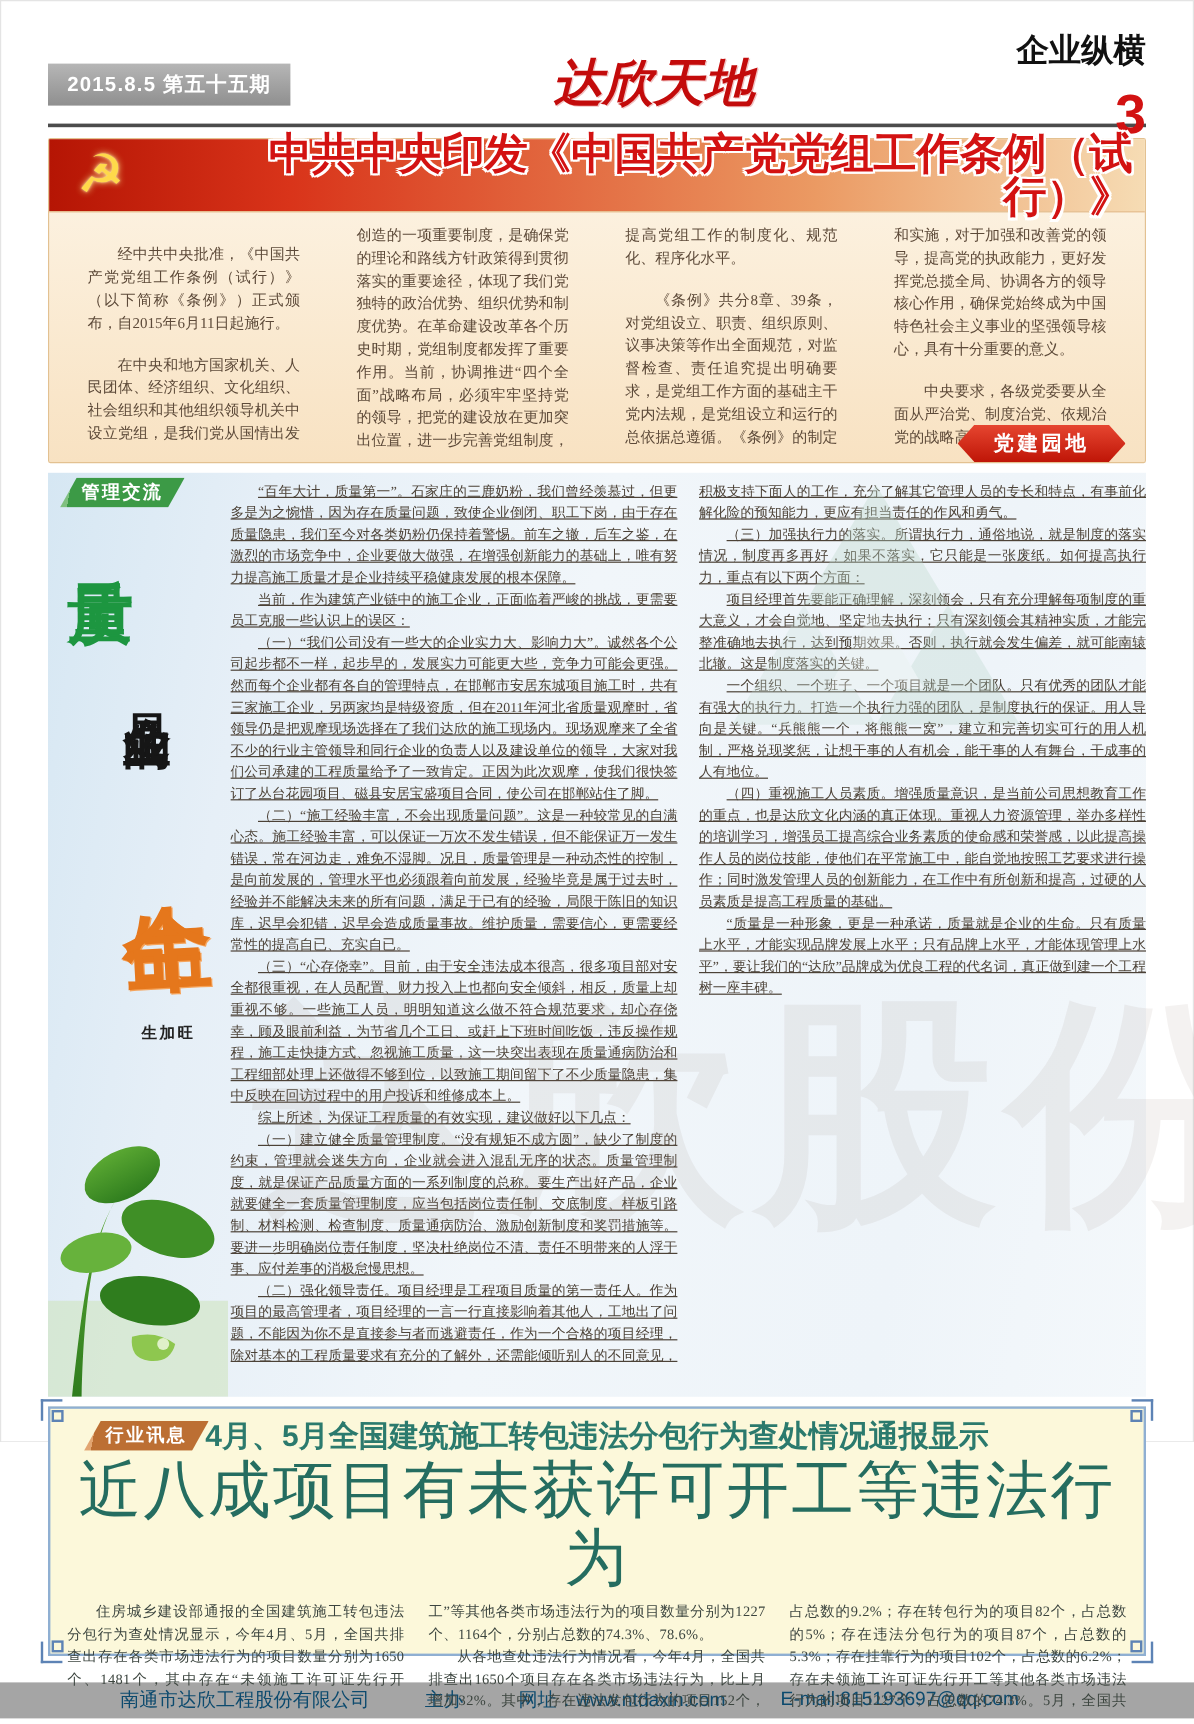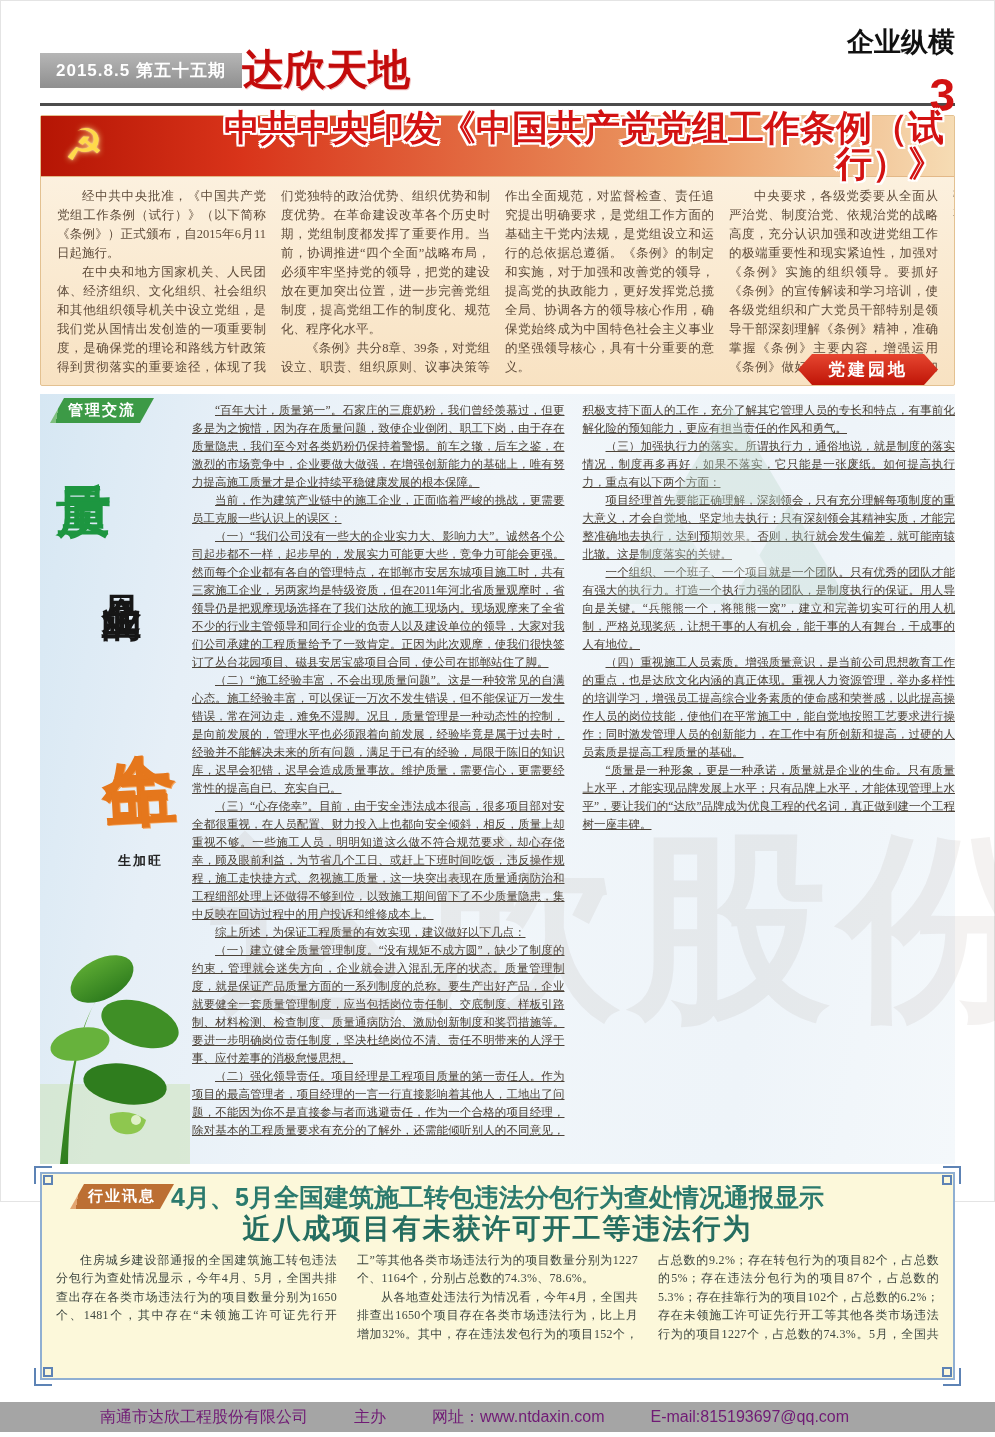--- a/index.html
+++ b/index.html
@@ -6,22 +6,22 @@
   body{width:995px;height:1437px;background:#fff;overflow:hidden;
        font-family:"Liberation Serif", serif;-webkit-font-smoothing:antialiased;}
   .page{position:relative;width:995px;height:1202px;box-shadow:inset 0 0 0 1px #e4e4e4;}
   .inner{padding:46px 40px 0 40px;}
 
   
   .masthead{display:flex;align-items:center;height:48px;}
   .issue-box{background:linear-gradient(#b6b6b6,#8f8f8f);color:#fff;
     font-family:"Liberation Sans",sans-serif;font-weight:bold;font-size:17px;
     padding:6px 16px;letter-spacing:1px;}
-  .paper-title{flex:1;text-align:left;color:#c30b0b;font-size:42px;font-weight:bold;
-    font-family:"Liberation Serif",serif;line-height:1;
+  .paper-title{flex:1;text-align:center;color:#c30b0b;font-size:42px;font-weight:bold;
+    font-style:italic;font-family:"Liberation Serif",serif;line-height:1;
     text-shadow:1px 1px 0 rgba(195,11,11,.25);}
   .section-box{display:flex;align-items:flex-end;gap:16px;flex-direction:column;}
   .section-name{font-family:"Liberation Sans",sans-serif;font-weight:bold;font-size:27px;color:#111;}
   .page-no{color:#d21212;font-family:"Liberation Sans",sans-serif;font-weight:bold;
     font-size:46px;line-height:.85;}
   .rule{height:3px;background:#4c4c4c;margin:9px 0 0 0;}
 
   
   .party-box{margin-top:9px;border:1px solid #e3c191;border-radius:2px;
     background:linear-gradient(#fdf5e7,#f8e2c2);position:relative;}
@@ -30,21 +30,21 @@
     border-bottom:1px solid #e3b887;}
   .emblem{width:86px;text-align:center;font-size:44px;line-height:1;color:#ffd94a;
     text-shadow:0 0 6px #ffe990,0 0 2px #fff2b0;}
   .party-headline{flex:1;margin:0 10px 0 0;text-align:right;
     font-family:"Liberation Sans",sans-serif;font-weight:bold;font-size:36px;color:#d31212;
     letter-spacing:0px;line-height:1;
     text-shadow:-2px 0 0 #fff,2px 0 0 #fff,0 -2px 0 #fff,0 2px 0 #fff,2px 2px 0 #fff,-2px 2px 0 #fff,2px -2px 0 #fff,-2px -2px 0 #fff;}
   .party-body{height:192px;padding:10px 16px 6px 16px;overflow:hidden;
     column-count:4;column-gap:15px;column-fill:auto;
     font-size:12.5px;line-height:19px;color:#5d4a39;text-align:justify;}
-  .party-body p{margin:0;text-indent:2em;}
+  .party-body p{margin:16px;text-indent:2em;}
   .flag-badge{position:absolute;right:16px;bottom:0;background:linear-gradient(#e64630,#bf1507);
     color:#fff;font-family:"Liberation Sans",sans-serif;font-weight:bold;font-size:17px;
     padding:4px 30px;letter-spacing:3px;
     clip-path:polygon(0 50%,14px 0,calc(100% - 14px) 0,100% 50%,calc(100% - 14px) 100%,14px 100%);
     filter:drop-shadow(0 0 1px #ffffff);}
 
   
   .quality{margin-top:8px;position:relative;height:770px;
     background:linear-gradient(100deg,#d6e7f3 0%,#e6eff7 18%,#f1f6fa 45%,#eef4f9 78%,#f4f8fb 100%);}
   .wm-diamonds{position:absolute;left:560px;top:10px;opacity:.35;}
@@ -77,29 +77,29 @@
   .corner i{position:absolute;width:6px;height:6px;border:2px solid #5d83b5;display:block;}
   .c-tl{left:-8px;top:-8px;border-right:none;border-bottom:none}.c-tl i{right:-1px;bottom:-1px}
   .c-tr{right:-8px;top:-8px;border-left:none;border-bottom:none}.c-tr i{left:-1px;bottom:-1px}
   .c-bl{left:-8px;bottom:-8px;border-right:none;border-top:none}.c-bl i{right:-1px;top:-1px}
   .c-br{right:-8px;bottom:-8px;border-left:none;border-top:none}.c-br i{left:-1px;top:-1px}
   .ind-head{position:relative;text-align:center;}
   .ribbon.orange{position:absolute;left:14px;top:2px;
     background:linear-gradient(100deg,#e2a571 0 10px,#bc6f33 10px);}
   .kicker{font-family:"Liberation Sans",sans-serif;font-weight:bold;font-size:25px;
     color:#2b7a6d;margin:0;line-height:1.2;}
-  .ind-title{font-family:"Liberation Sans",sans-serif;font-weight:bold;font-size:28px;
+  .ind-title{font-family:"Liberation Sans",sans-serif;font-weight:normal;font-size:52px;
     color:#256d60;margin:2px 0 6px 0;line-height:1.1;letter-spacing:2px;}
   .ind-body{height:104px;overflow:hidden;column-count:3;column-gap:20px;column-fill:auto;
     font-size:12px;line-height:18.5px;color:#3c453f;text-align:justify;letter-spacing:.3px;}
   .ind-body p{margin:0;text-indent:2em;}
 
   
   .footer{margin-top:22px;height:30px;background:#a5a5a5;display:flex;align-items:center;
-    color:#701a75;font-family:"Liberation Sans",sans-serif;font-size:16px;
+    color:#0c4a6e;font-family:"Liberation Sans",sans-serif;font-size:16px;
     padding-left:100px;gap:46px;width:995px;box-sizing:border-box;margin-left:-40px;}
   .footer span{white-space:nowrap;}
 </style>
 </head>
 <body>
 
 <div class="page">
   <div class="inner">
 
     <header class="masthead">

